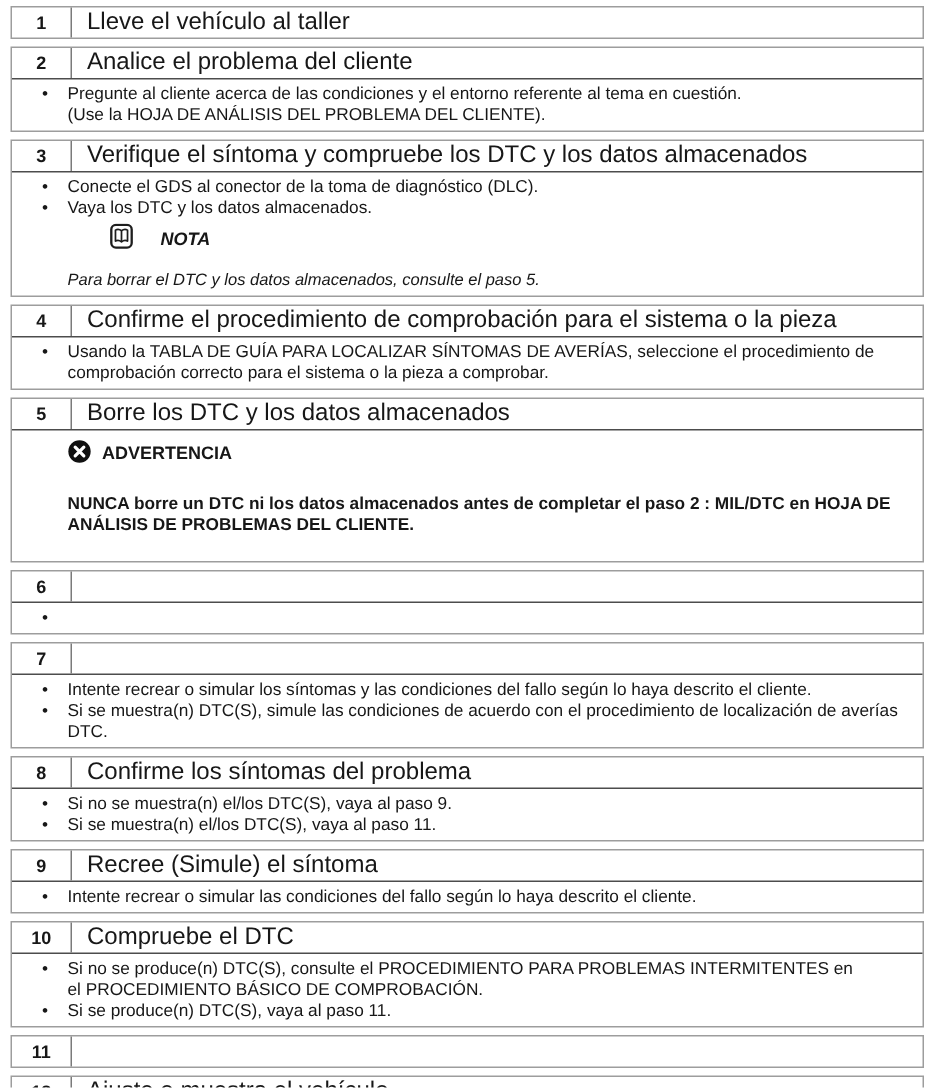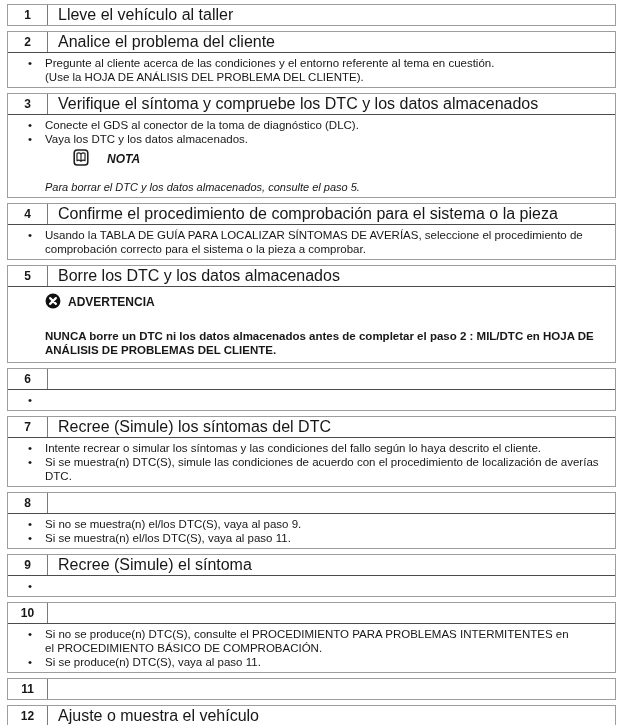--- a/index.html
+++ b/index.html
@@ -30,21 +30,21 @@
   .bullet-item{display:flex;}
   .bullet-dot{flex:0 0 17px;font-size:11.5px;}
   .bullet-text{white-space:pre-line;}
   .note-block{margin-left:17px;}
   .note-head{display:flex;align-items:flex-end;gap:18px;margin:4px 0 3px 0;height:16px;padding-left:28px;}
   .note-label{font-weight:bold;font-style:italic;font-size:12px;}
   .note-text{font-style:italic;font-size:11px;white-space:pre-line;margin-top:14px;}
   .warn-block{margin-left:17px;}
   .warn-head{display:flex;align-items:flex-end;gap:7px;margin:3px 0 20px 0;height:16px;}
   .warn-label{font-weight:bold;font-size:12px;}
-  .warn-text{font-weight:bold;font-size:11.5px;line-height:14px;white-space:pre-line;margin-bottom:2px;}
+  .warn-text{font-weight:bold;font-size:11.5px;line-height:14px;white-space:pre-line;margin-bottom:14px;}
   .icon-wrap{display:inline-flex;align-items:center;}
 </style>
 </head>
 <body>
 
 <main class="page">
     <section class="step">
       <div class="step-header">
         <div class="step-num">1</div>
         <div class="step-title">Lleve el vehículo al taller</div>
@@ -132,62 +132,64 @@
       </div>
       <div class="step-body">
         <div class="bullet-item">
           <span class="bullet-dot">•</span>
         </div>
       </div>
     </section>
     <section class="step">
       <div class="step-header">
         <div class="step-num">7</div>
-        <div class="step-title">Recree (Simule) los síntomas del DTC</div>
       </div>
       <div class="step-body">
         <div class="bullet-item">
           <span class="bullet-dot">•</span>
           <span class="bullet-text">Intente recrear o simular los síntomas y las condiciones del fallo según lo haya descrito el cliente.</span>
         </div>
         <div class="bullet-item">
           <span class="bullet-dot">•</span>
           <span class="bullet-text">Si se muestra(n) DTC(S), simule las condiciones de acuerdo con el procedimiento de localización de averías DTC.</span>
         </div>
       </div>
     </section>
     <section class="step">
       <div class="step-header">
         <div class="step-num">8</div>
+        <div class="step-title">Confirme los síntomas del problema</div>
       </div>
       <div class="step-body">
         <div class="bullet-item">
           <span class="bullet-dot">•</span>
           <span class="bullet-text">Si no se muestra(n) el/los DTC(S), vaya al paso 9.</span>
         </div>
         <div class="bullet-item">
           <span class="bullet-dot">•</span>
           <span class="bullet-text">Si se muestra(n) el/los DTC(S), vaya al paso 11.</span>
         </div>
       </div>
     </section>
     <section class="step">
       <div class="step-header">
         <div class="step-num">9</div>
         <div class="step-title">Recree (Simule) el síntoma</div>
       </div>
       <div class="step-body">
         <div class="bullet-item">
           <span class="bullet-dot">•</span>
+          <span class="bullet-text">Intente recrear o simular las condiciones del fallo según lo haya descrito el cliente.</span>
         </div>
       </div>
     </section>
     <section class="step">
       <div class="step-header">
         <div class="step-num">10</div>
+        <div class="step-title">Compruebe el DTC</div>
       </div>
       <div class="step-body">
         <div class="bullet-item">
           <span class="bullet-dot">•</span>
           <span class="bullet-text">Si no se produce(n) DTC(S), consulte el PROCEDIMIENTO PARA PROBLEMAS INTERMITENTES en
 el PROCEDIMIENTO BÁSICO DE COMPROBACIÓN.</span>
         </div>
         <div class="bullet-item">
           <span class="bullet-dot">•</span>
           <span class="bullet-text">Si se produce(n) DTC(S), vaya al paso 11.</span>

